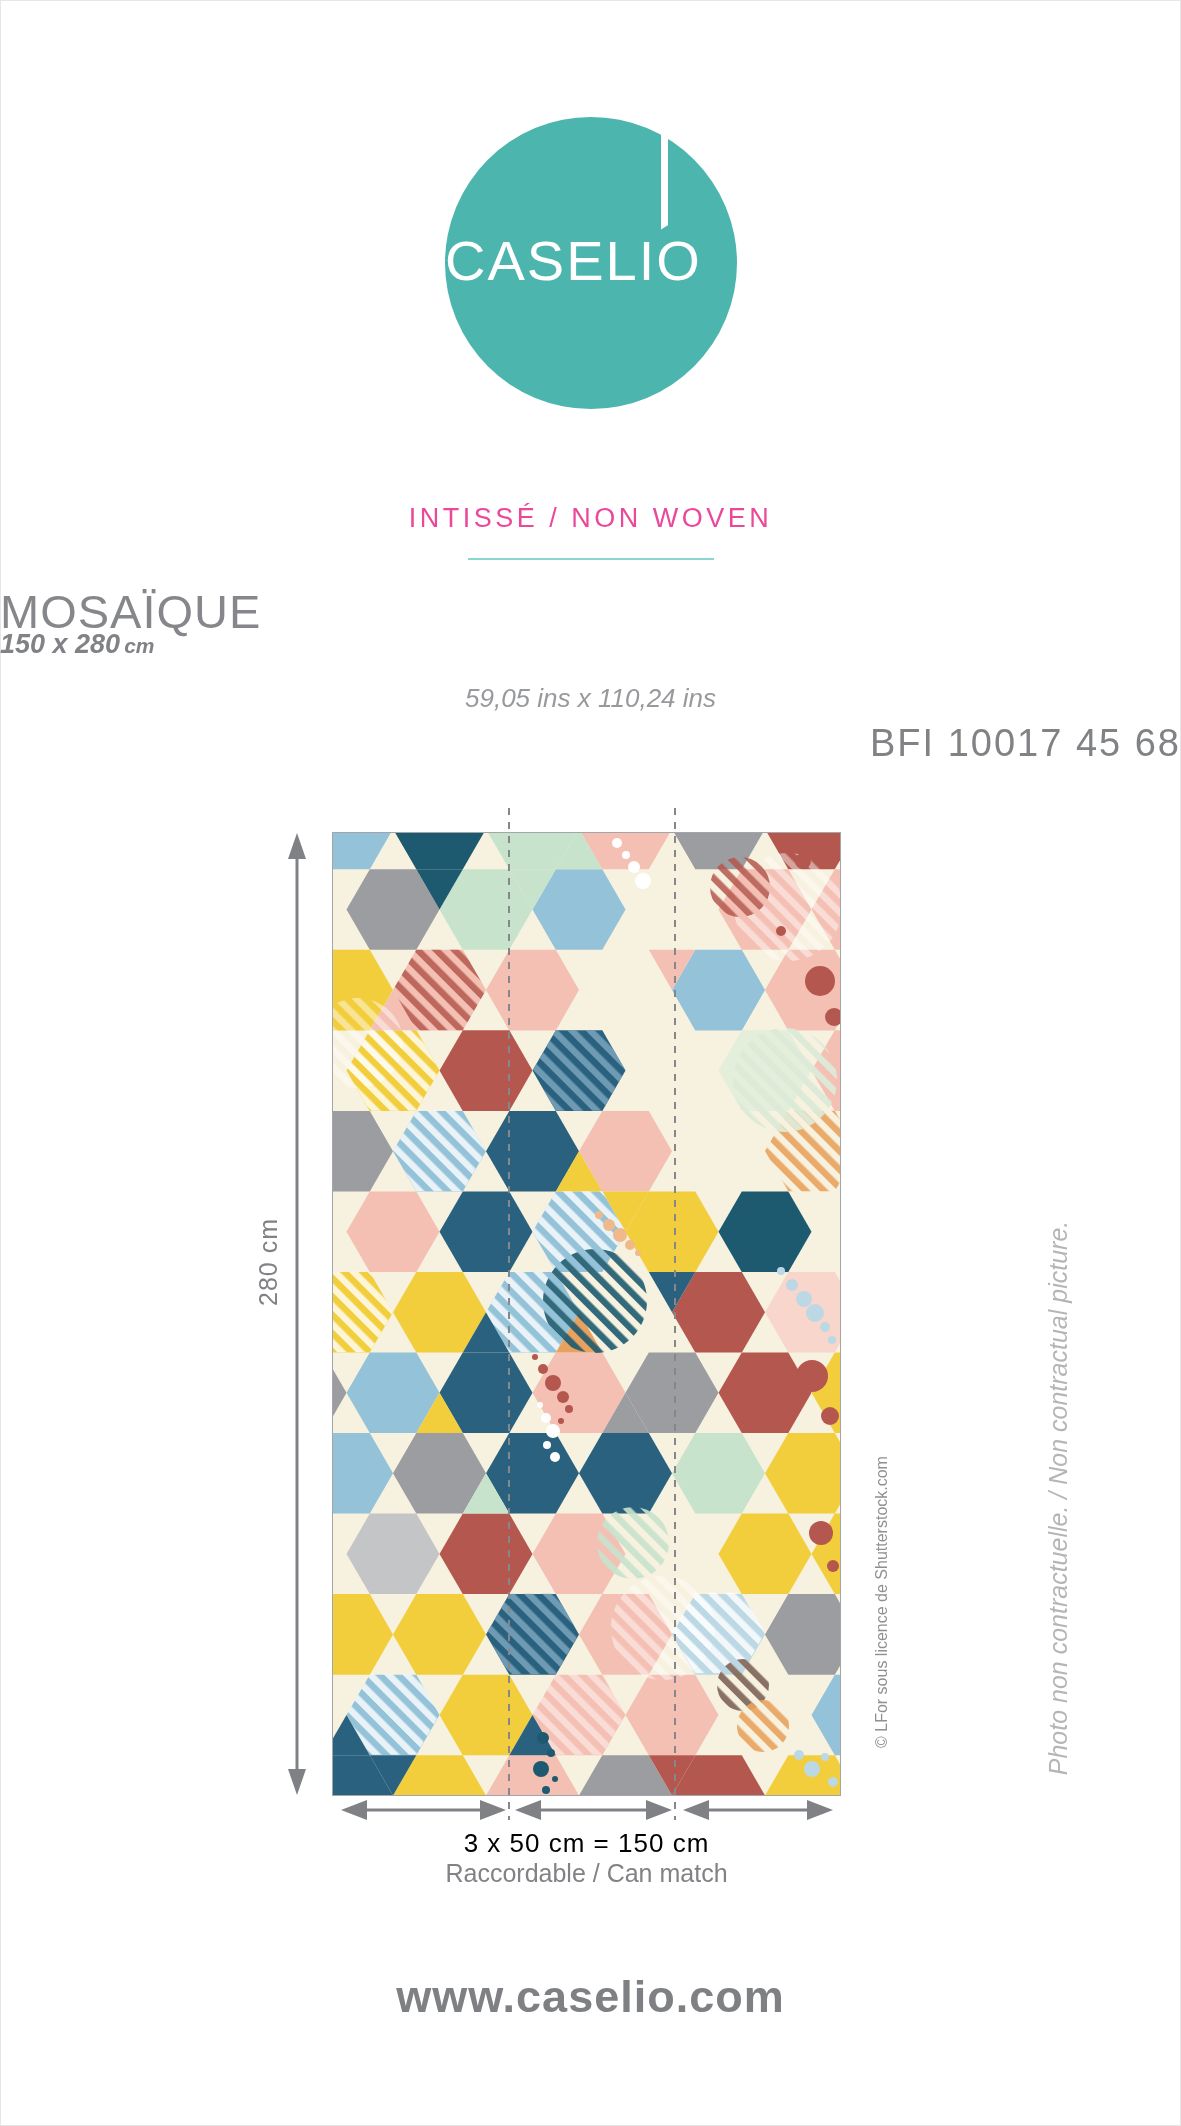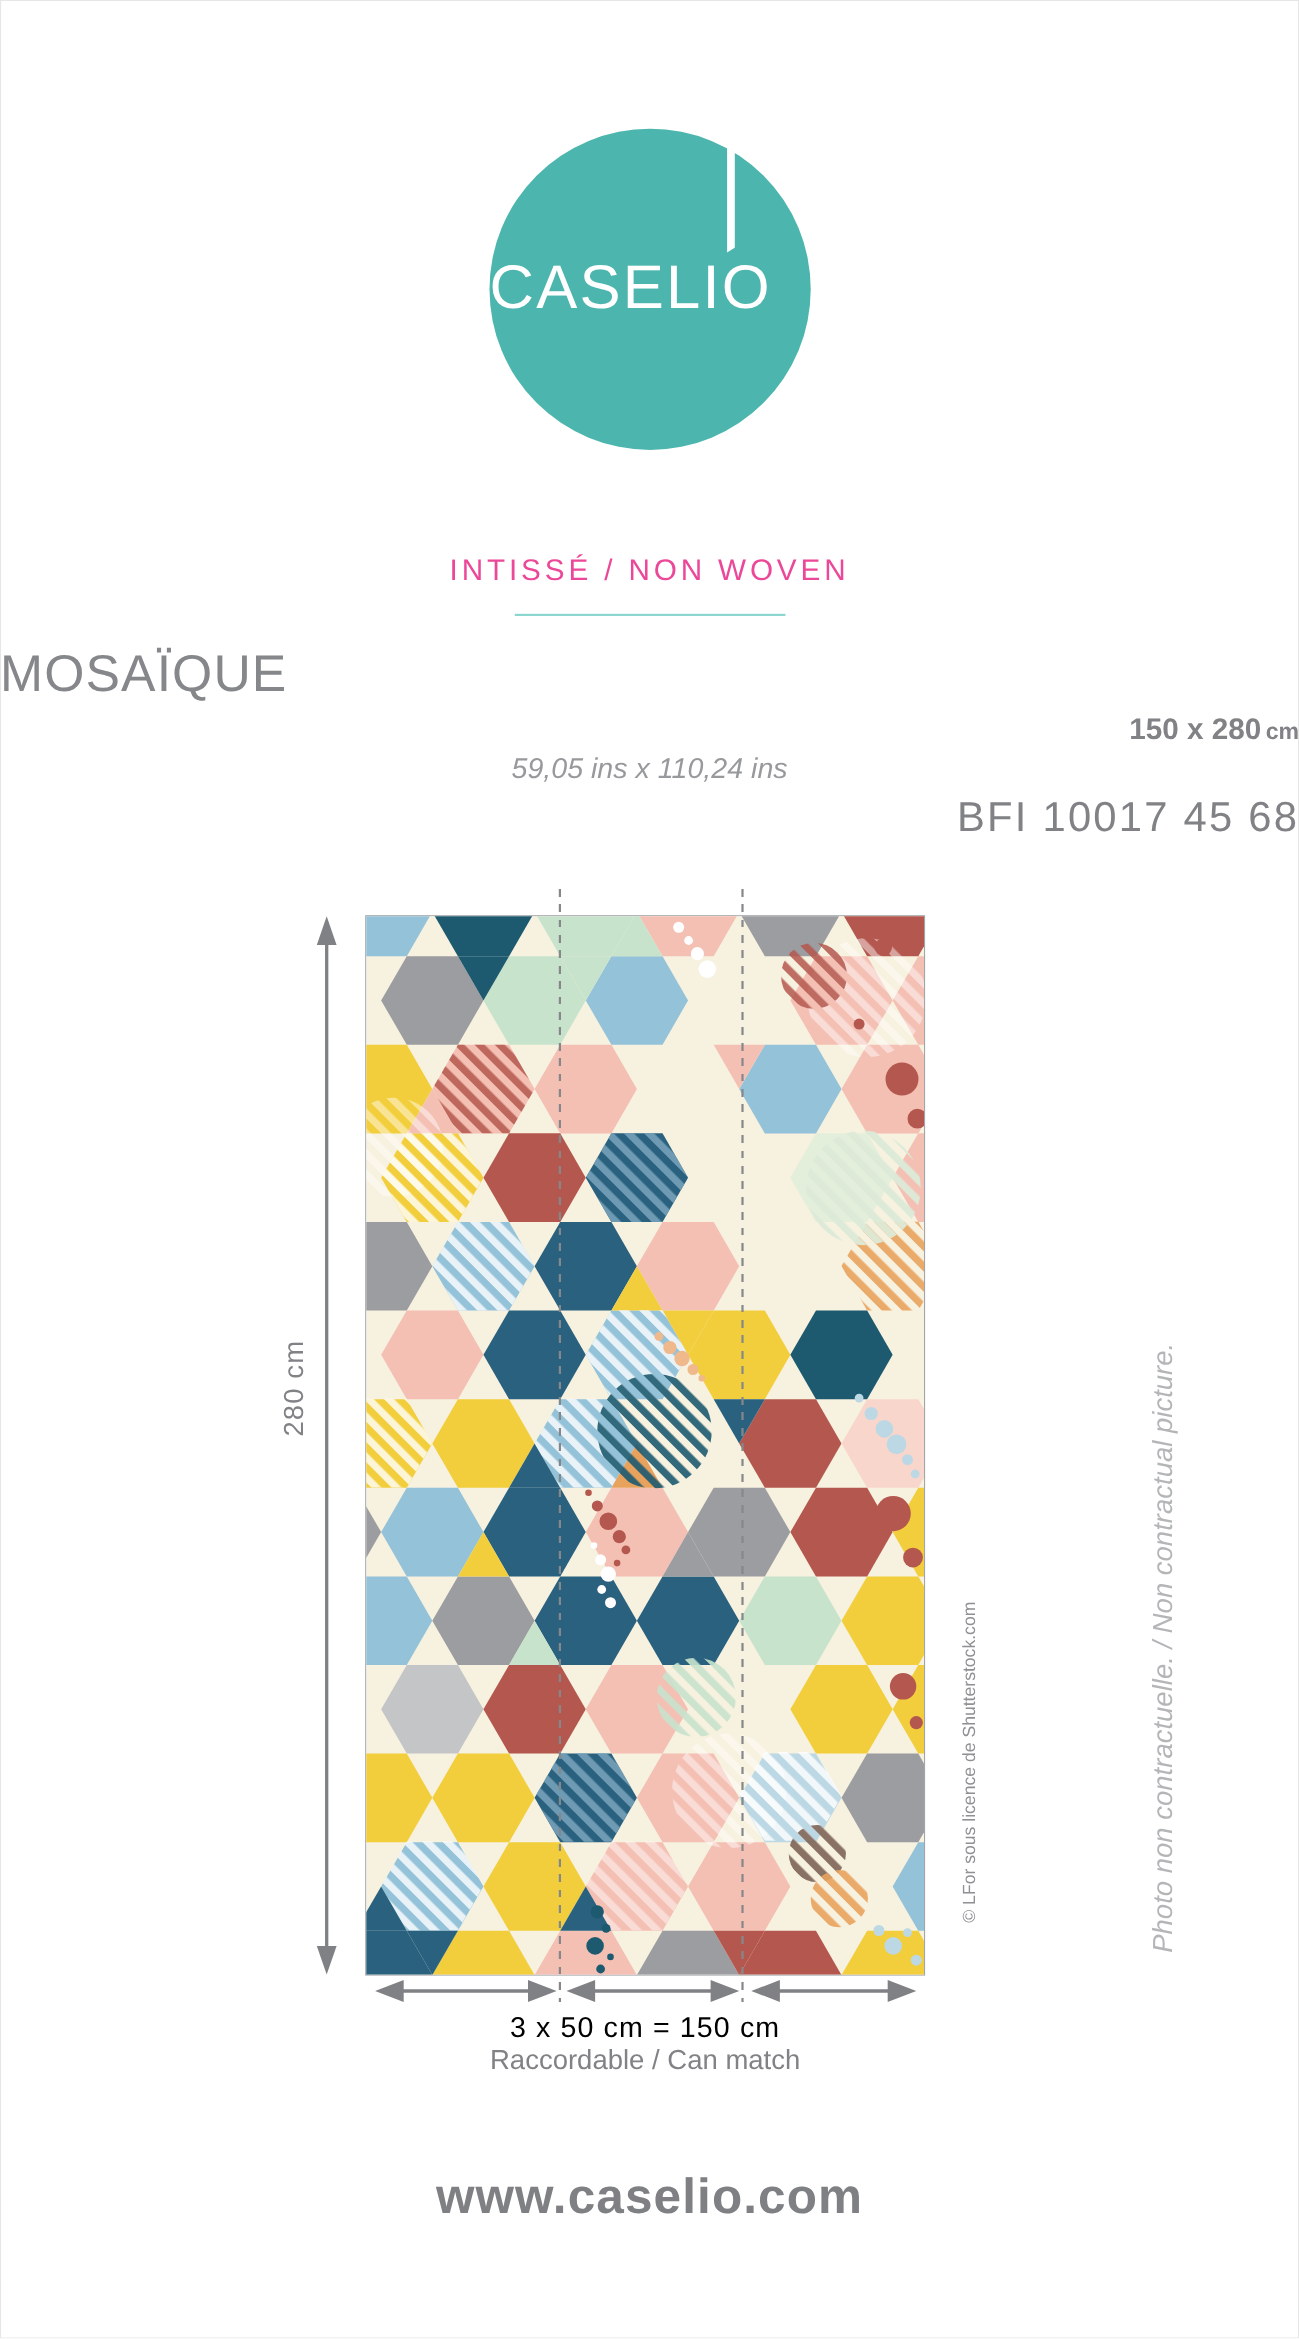--- a/index.html
+++ b/index.html
@@ -10,22 +10,22 @@
   .logo-word{position:absolute;left:445px;top:232px;width:292px;text-align:left;
              font-size:56px;letter-spacing:2px;color:#ffffff;font-weight:400;line-height:57px;}
   .logo-line{position:absolute;left:661px;top:133px;width:7px;height:100px;background:#ffffff;}
   .logo-notch{position:absolute;left:653px;top:229px;width:20px;height:8px;transform:rotate(-32deg);}
   
   .material{position:absolute;left:0;right:0;top:503px;text-align:center;
             font-size:27px;letter-spacing:3.5px;color:#ec4899;}
   .divider{position:absolute;left:468px;top:558px;width:246px;height:2px;}
   .collection{position:absolute;left:0;right:0;top:584px;margin:0;
               font-size:47px;letter-spacing:1px;color:#85878a;font-weight:400;}
-  .size-cm{position:absolute;left:0;right:0;top:648px;text-align:right;
-           font-size:27px;font-weight:700;color:#808285;}
+  .size-cm{position:absolute;left:0;right:0;top:629px;text-align:left;
+           font-size:27px;font-weight:700;color:#808285;font-style:italic;}
   .size-cm .unit{font-size:21px;font-weight:700;margin-left:4px;}
   .size-ins{position:absolute;left:0;right:0;top:683px;text-align:center;
             font-size:26px;font-style:italic;color:#97999c;}
   .ref{position:absolute;left:0;right:0;top:722px;text-align:right;
        font-size:38px;letter-spacing:2px;color:#808285;}
   
   .preview{position:absolute;left:332px;top:832px;width:507px;height:962px;
            border:1px solid #a3a5a8;}
   .preview svg{display:block;}
   .dash{position:absolute;top:808px;height:1012px;width:2px;

